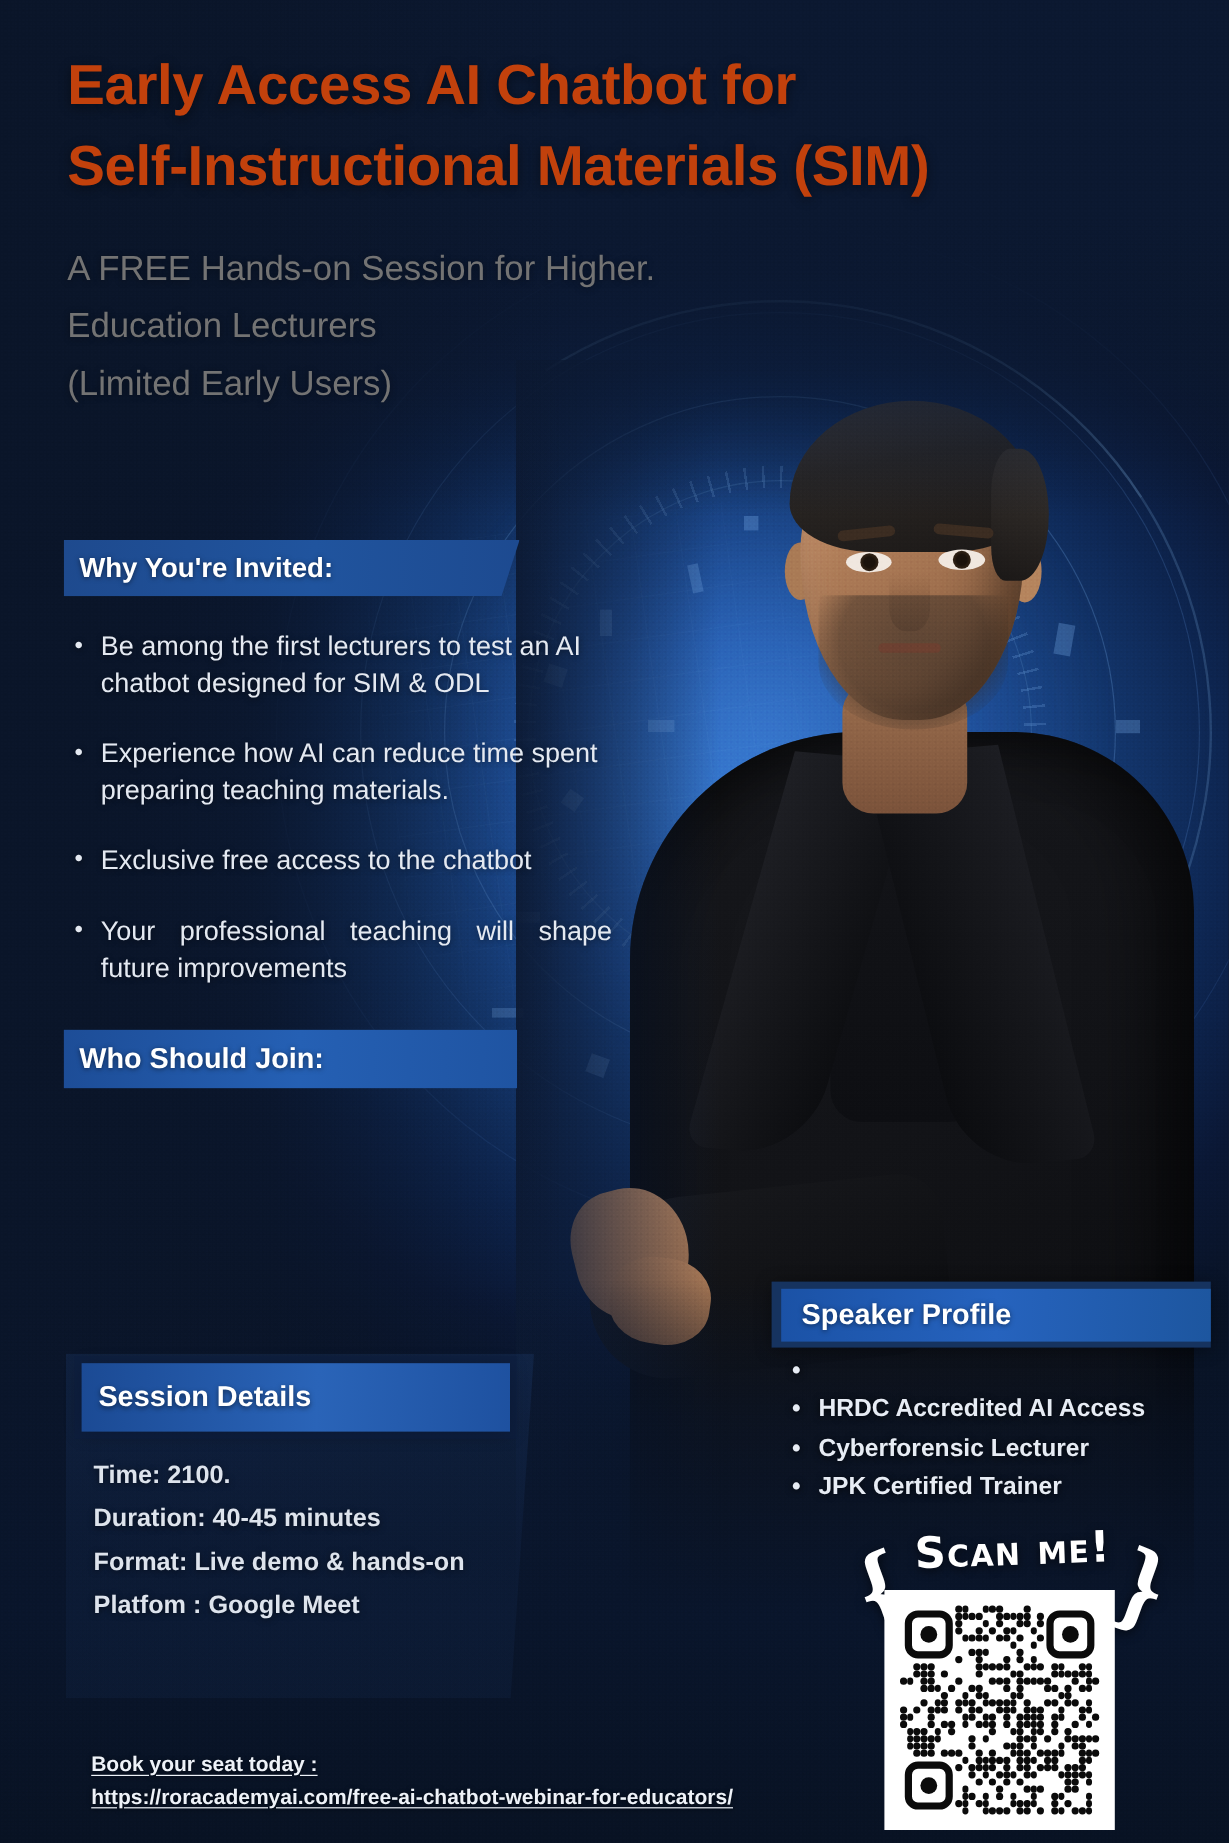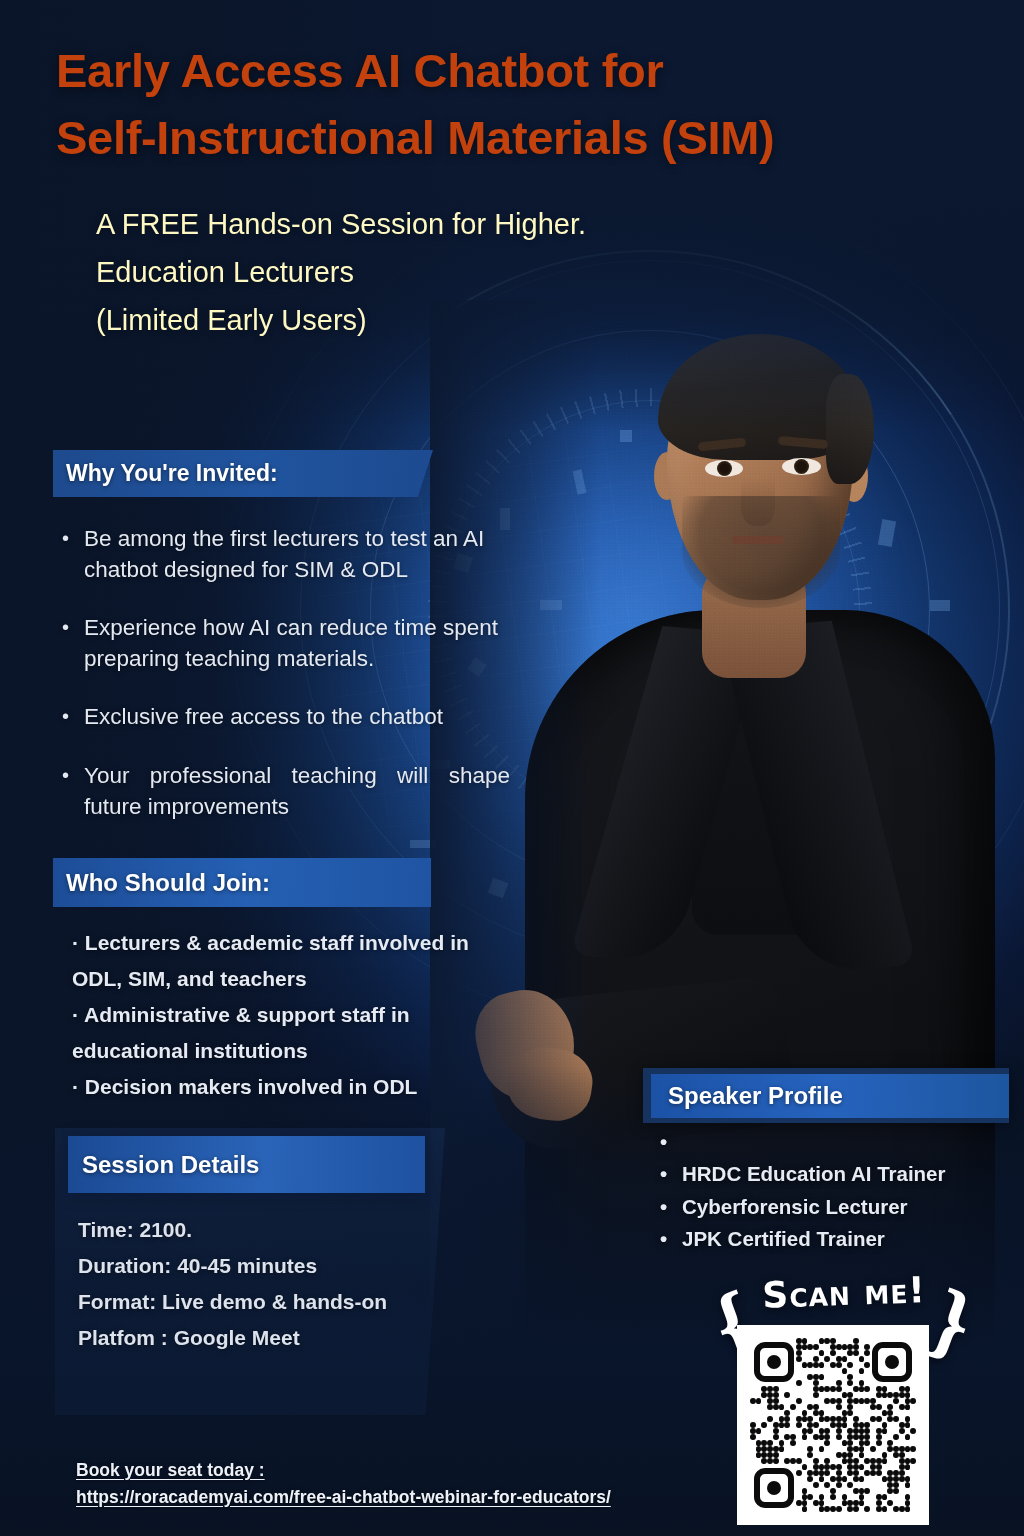--- a/index.html
+++ b/index.html
@@ -201,23 +201,22 @@
 
   .title{
     position:absolute; left:56px; top:38px; width:900px;
     color:#c2410c;
     font-size:47px; font-weight:700; line-height:1.42;
     letter-spacing:-.3px;
     text-shadow:0 2px 10px rgba(0,0,0,.45);
   }
   .subtitle{
     position:absolute; left:56px; top:200px; width:620px;
-    color:#fef9c3; font-size:29px; font-weight:400; line-height:1.66;
+    color:#737373; font-size:29px; font-weight:400; line-height:1.66;
     text-shadow:0 1px 6px rgba(0,0,0,.4);
-    margin-left:40px;
   }
 
   
   .band{
     position:absolute; display:flex; align-items:center;
     color:#ffffff; font-weight:700;
     text-shadow:0 1px 4px rgba(0,0,0,.5);
   }
   .band-why{
     left:53px; top:450px; width:380px; height:47px;
@@ -425,46 +424,41 @@
         <span class="btxt"> Exclusive free access to the chatbot</span>
       </div>
       <div class="bi justify">
         <span class="dot">•</span>
         <span class="btxt">Your professional teaching will shape future improvements</span>
       </div>
     </div>
 
     <div class="band band-who">Who Should Join:</div>
 
-    <div class="who-list">
-      <div class="wl">· Lecturers &amp; academic staff involved in ODL, SIM, and teachers</div>
-      <div class="wl">· Administrative &amp; support staff in educational institutions</div>
-      <div class="wl">· Decision makers involved in ODL</div>
-    </div>
 
     <div class="session-panel"></div>
     <div class="band band-session">Session Details</div>
 
     <div class="session-list">
       <div>Time: 2100.</div>
       <div>Duration: 40-45 minutes</div>
       <div>Format: Live demo &amp; hands-on</div>
       <div>Platfom : Google Meet</div>
     </div>
 
     <div class="band-speaker-outer"></div>
     <div class="band band-speaker">Speaker  Profile</div>
 
     <div class="speaker-list">
       <div class="si">
         <span class="sdot">•</span>
       </div>
       <div class="si">
         <span class="sdot">•</span>
-        <span>HRDC Education AI Trainer</span>
+        <span>HRDC Accredited AI Access</span>
       </div>
       <div class="si">
         <span class="sdot">•</span>
         <span>Cyberforensic Lecturer</span>
       </div>
       <div class="si">
         <span class="sdot">•</span>
         <span>JPK Certified Trainer</span>
       </div>
     </div>

